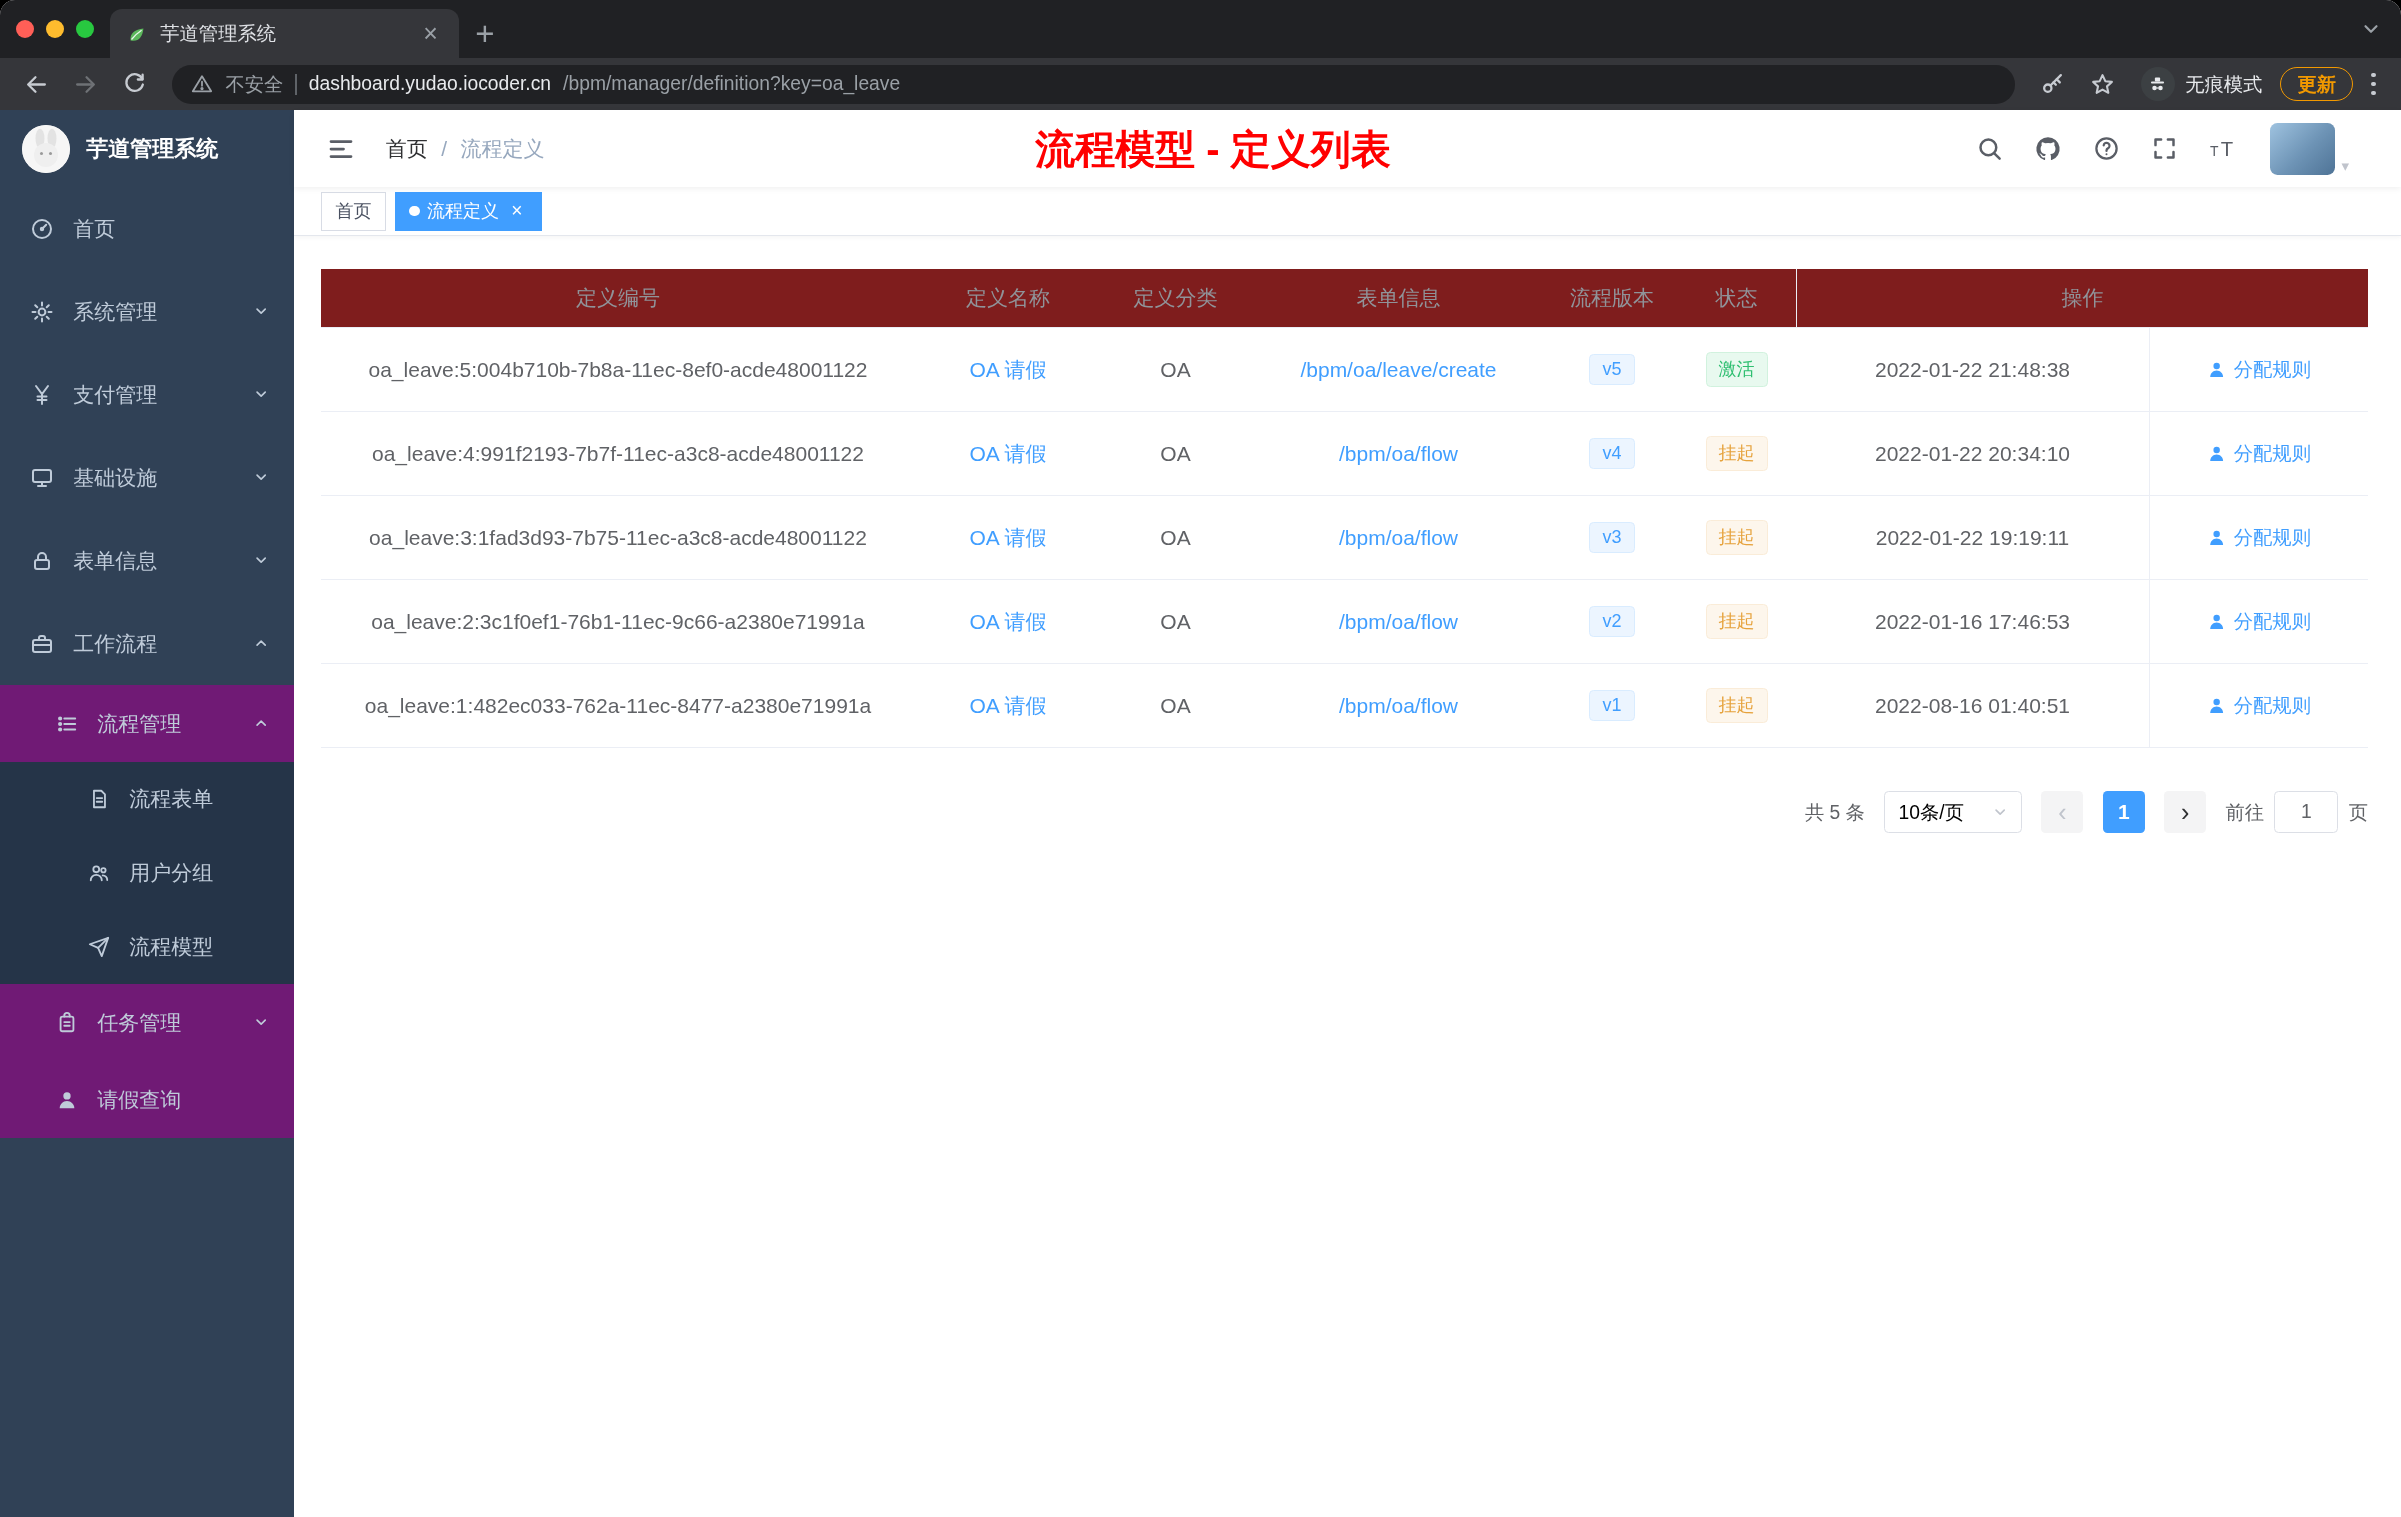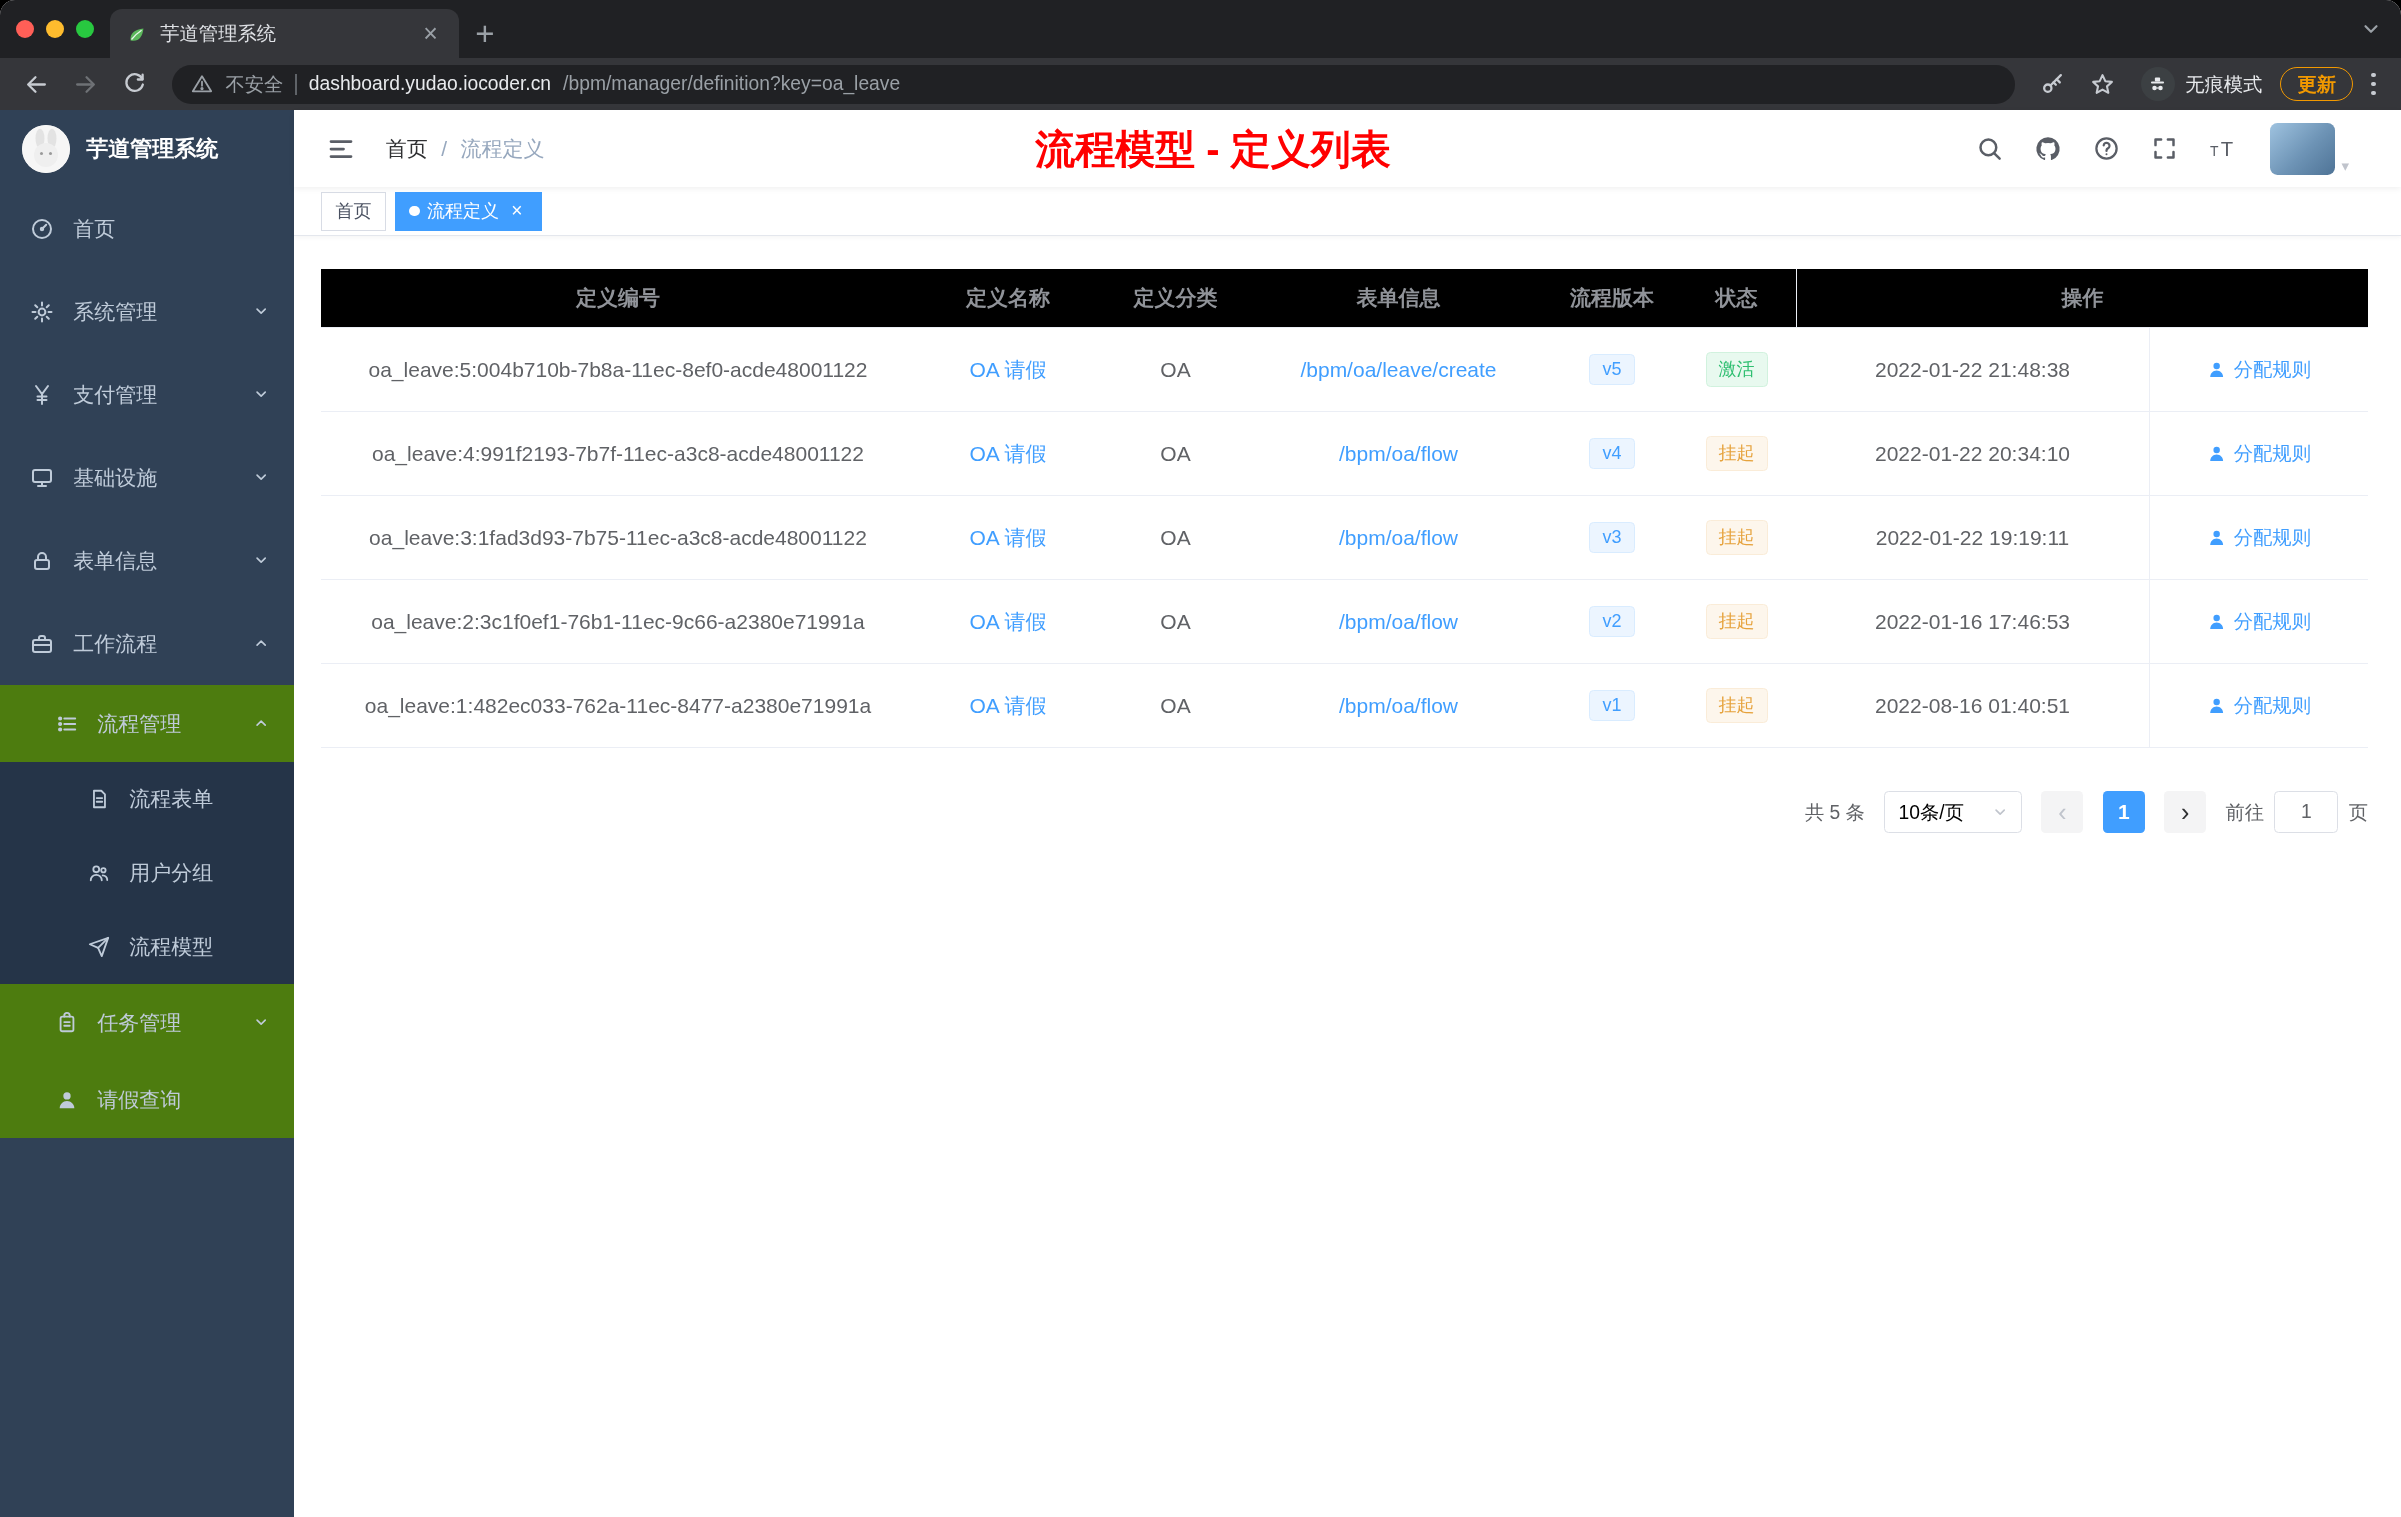--- a/index.html
+++ b/index.html
@@ -33,21 +33,21 @@
   
   .app { flex:1; display:flex; min-height:0; background:#fff; }
   .sidebar { width:294px; background:#304156; color:#bfcbd9; display:flex; flex-direction:column; flex:none; }
   .logo-row { height:77px; display:flex; align-items:center; gap:16.3px; padding:0 22px; flex:none; }
   .logo-avatar { width:48px; height:48px; border-radius:50%; background:#f4f4f4; flex:none; overflow:hidden; display:flex; align-items:center; justify-content:center; }
   .logo-title { color:#fff; font-size:22px; font-weight:700; white-space:nowrap; }
   .menu { flex:1; overflow:hidden; }
   .mi { display:flex; align-items:center; gap:19.3px; font-size:21px; color:#bfcbd9; position:relative; cursor:pointer; white-space:nowrap; }
   .mi .chev { position:absolute; right:25px; }
   .lvl1 { height:83px; padding:0 30px; }
-  .lvl2 { height:77px; padding:0 30px 0 56px; background:#4d7c0f; }
+  .lvl2 { height:77px; padding:0 30px 0 56px; background:#701a75; }
   .lvl3 { height:74px; padding:0 30px 0 88px; background:#253448; }
   .ic { display:block; }
 
   
   .main { flex:1; display:flex; flex-direction:column; min-width:0; background:#fff; }
   .navbar { height:77px; display:flex; align-items:center; padding:0 52px 0 25px; position:relative; flex:none; box-shadow:0 1.5px 6px rgba(0,0,0,.06); background:#fff; z-index:3; }
   .hamburger { color:#5a5e66; padding:7.4px; }
   .breadcrumb { margin-left:22px; font-size:21px; color:#303133; display:flex; align-items:center; gap:13.4px; }
   .bc-sep,.bc-current { color:#97a8be; }
   .annotation { position:absolute; left:919px; top:50%; transform:translate(-50%,-50%); color:#ff0000; font-size:40px; font-weight:700; white-space:nowrap; }
@@ -64,21 +64,21 @@
   .tag-dot { width:10.4px; height:10.4px; border-radius:50%; background:#fff; }
   .tag-close { font-size:19.3px; line-height:1; width:21px; height:21px; display:flex; align-items:center; justify-content:center; border-radius:50%; }
 
   
   .content { flex:1; padding:33px 33px 0 27px; background:#fff; min-height:0; }
   .etable { width:100%; font-size:21px; color:#606266; }
   .trow { display:flex; align-items:stretch; }
   .cell { display:flex; align-items:center; justify-content:center; text-align:center; padding:0 7.4px; }
   .col1{ width:594px; } .col2{ width:186px; } .col3{ width:149px; } .col4{ width:297px; }
   .col5{ width:130px; } .col6{ width:119px; } .col7{ width:353px; } .col8{ flex:1; border-left:1.5px solid #ebeef5; }
-  .thead { background:#000000; color:#909399; font-weight:700; height:59px; border-bottom:1.5px solid #ebeef5; }
+  .thead { background:#7f1d1d; color:#909399; font-weight:400; height:59px; border-bottom:1.5px solid #ebeef5; }
   .tbody-row { height:84px; border-bottom:1.5px solid #ebeef5; background:#fff; }
   .link { color:#409eff; text-decoration:none; cursor:pointer; }
   .ver-tag { background:#ecf5ff; border:1.5px solid #d9ecff; color:#409eff; border-radius:4.5px; padding:3px 12px; font-size:18px; line-height:1.3; }
   .status-tag { border-radius:4.5px; padding:4.5px 12px; font-size:18px; line-height:1.3; }
   .st-success { background:#e8f9ef; border:1.5px solid #d1f2de; color:#2fbf71; }
   .st-warning { background:#fdf6ec; border:1.5px solid #faecd8; color:#e6a23c; }
   .action-link { display:flex; align-items:center; gap:7.4px; color:#409eff; font-size:19.3px; cursor:pointer; }
 
   
   .pagination { display:flex; justify-content:flex-end; align-items:center; gap:19.3px; margin-top:43px; font-size:19.3px; color:#606266; }

